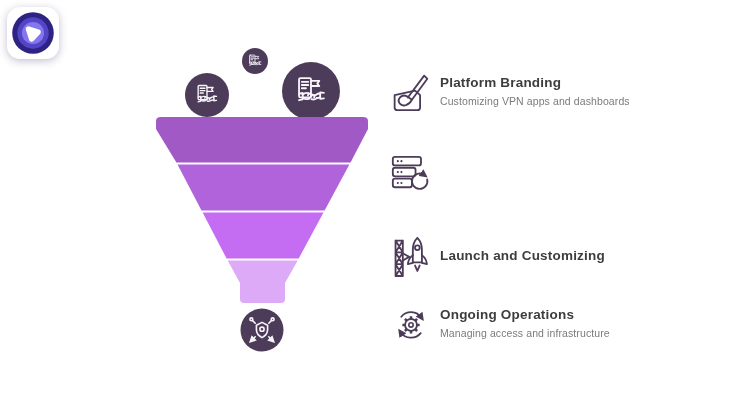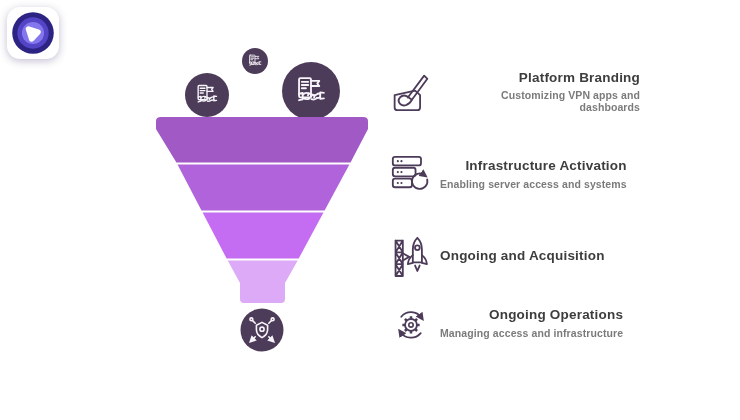--- a/index.html
+++ b/index.html
@@ -15,29 +15,29 @@
   .logo-card{
     position:absolute;left:7px;top:7px;width:52px;height:52px;
     background:#fff;border-radius:13px;
     box-shadow:0 2px 8px rgba(40,20,90,.28);
     display:flex;align-items:center;justify-content:center;
   }
 
   
   .item{
     position:absolute;left:390px;width:250px;height:48px;
-    display:flex;align-items:center;gap:8px;text-align:right;
+    display:flex;align-items:center;gap:8px;
   }
   .item-icon{width:42px;height:48px;flex:0 0 42px;display:flex;align-items:center;justify-content:center;}
   .item-title{
     font-size:13.5px;font-weight:700;color:var(--title-color,#3d3d3d);
     letter-spacing:.2px;line-height:1.1;
   }
   .item-desc{
-    font-size:10.5px;font-weight:700;color:var(--desc-color,#7b7b7b);
+    font-size:10.5px;font-weight:400;color:var(--desc-color,#7b7b7b);
     margin-top:5px;line-height:1.1;letter-spacing:.1px;
   }
   .oi{stroke:var(--icon-stroke,#4d3c59);fill:none;stroke-width:2;stroke-linecap:round;stroke-linejoin:round;}
   .bubble{fill:var(--accent-dark,#4d3c59);}
   .wht{stroke:var(--icon-white,#f7f5fa);fill:none;stroke-linecap:round;stroke-linejoin:round;}
 </style>
 </head>
 <body style="background: rgb(255, 255, 255);">
 
 <svg class="stage" viewBox="0 0 740 420">
@@ -123,40 +123,36 @@
         <circle cx="7.5" cy="8.8" r="1.2"></circle>
           <circle cx="11.5" cy="8.8" r="1.2"></circle>
         <circle cx="7.5" cy="20.8" r="1.2"></circle>
           <circle cx="11.5" cy="20.8" r="1.2"></circle>
         <circle cx="7.5" cy="32.8" r="1.2"></circle>
           <circle cx="11.5" cy="32.8" r="1.2"></circle>
       </g>
       <path d="M39.8,28.8 A8.5,8.5 0 1 1 36.6,24.0" marker-end="url(#arrD)"></path>
     </svg>
   </div>
-  <div class="item-text">
-    <div class="item-title">Infrastructure Activation</div>
-    <div class="item-desc">Enabling server access and systems</div>
-  </div>
 </div>
 
 <div class="item" style="top:232px">
   <div class="item-icon">
     <svg width="40" height="46" viewBox="0 0 44 48" class="oi" stroke-width="1.7">
       <path d="M5,7 V46 M13,7 V46 M5,7 H13 M5,20 H13 M5,33 H13 M5,46 H13
                M5,7 L13,20 M13,7 L5,20 M5,20 L13,33 M13,20 L5,33 M5,33 L13,46 M13,33 L5,46"></path>
       <path d="M13,21 L20,25 M13,29 L20,25"></path>
       <path d="M29,4 Q34,9 34,17 L34,31 L24,31 L24,17 Q24,9 29,4 Z"></path>
       <circle cx="29" cy="15" r="2.6"></circle>
       <path d="M24,23 Q19,27 18.5,33 L24,31.5 M34,23 Q39,27 39.5,33 L34,31.5"></path>
       <path d="M26.5,34.5 L29,40.5 L31.5,34.5"></path>
     </svg>
   </div>
   <div class="item-text">
-    <div class="item-title">Ongoing and Acquisition</div>
+    <div class="item-title">Launch and Customizing</div>
   </div>
 </div>
 
 <div class="item" style="top:300px">
   <div class="item-icon">
     <svg width="40" height="46" viewBox="0 0 44 48" class="oi">
       <circle cx="22" cy="25" r="6.5"></circle>
       <circle cx="22" cy="25" r="2.4" stroke-width="1.8"></circle>
       <path stroke-width="2.8" stroke-linecap="butt" d="M28.5,25 L31.5,25 M26.6,29.6 L28.7,31.7 M22,31.5 L22,34.5 M17.4,29.6 L15.3,31.7
                M15.5,25 L12.5,25 M17.4,20.4 L15.3,18.3 M22,18.5 L22,15.5 M26.6,20.4 L28.7,18.3"></path>

